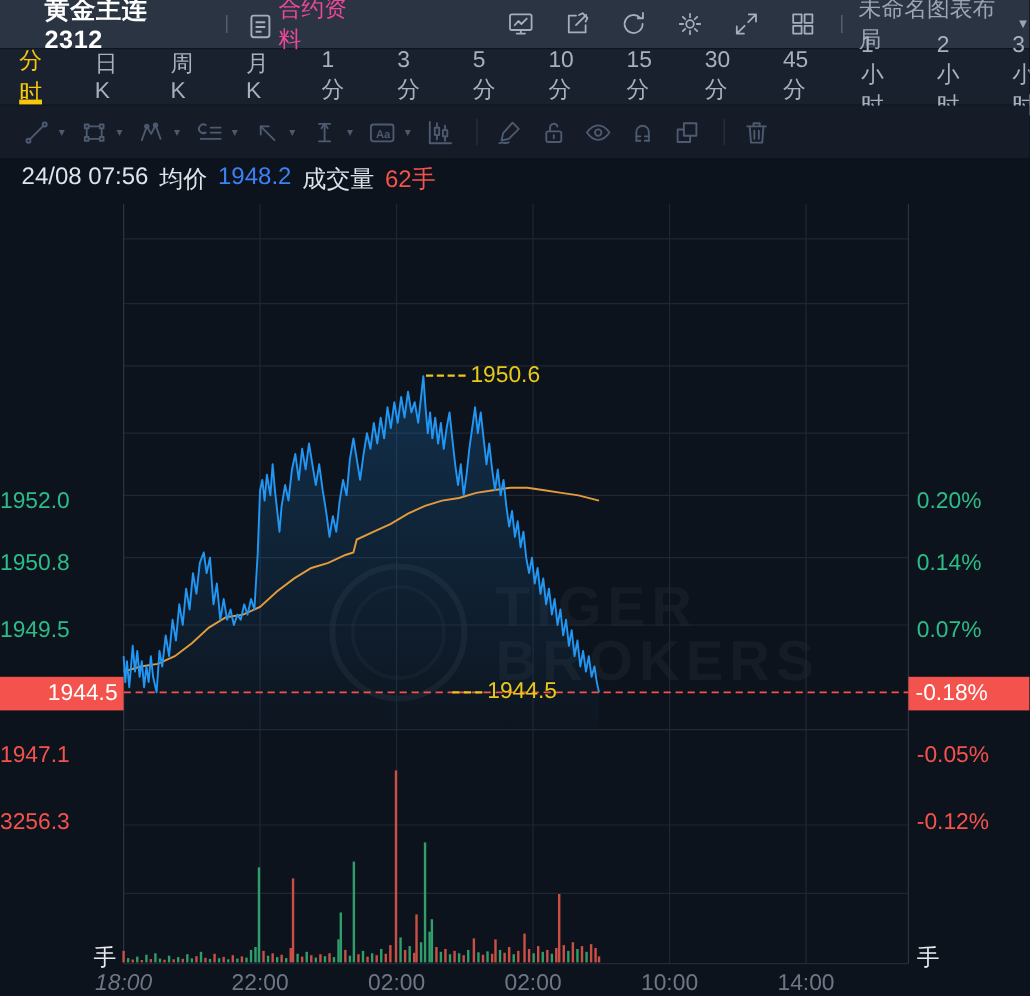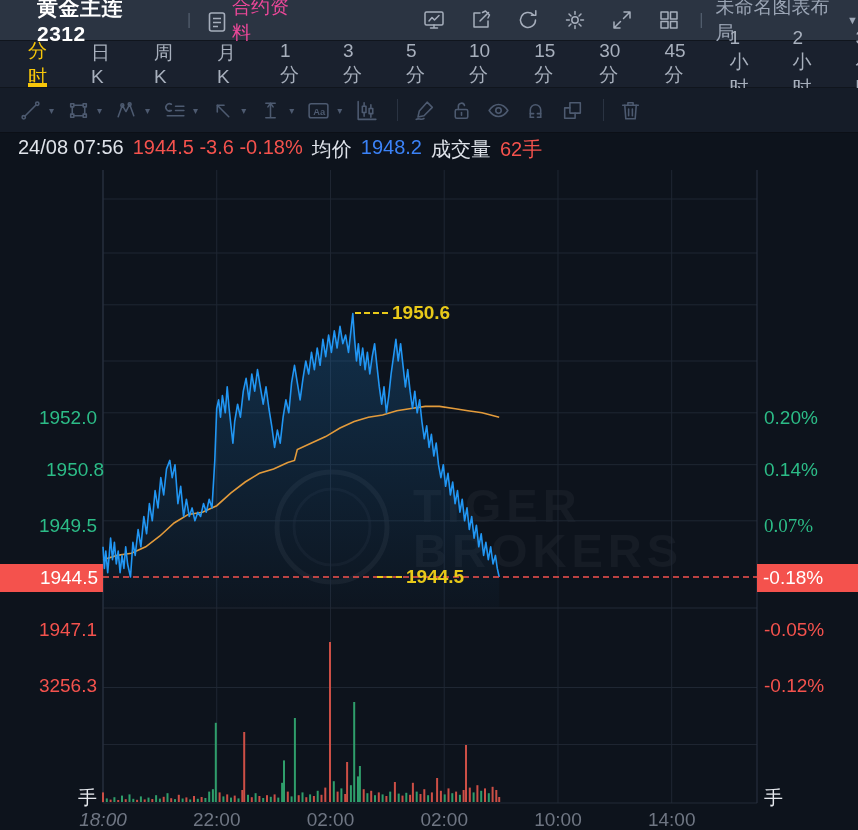--- a/index.html
+++ b/index.html
@@ -14,21 +14,21 @@
   .hdr-sep { color:#525d6d; font-size:16px; margin:0 14px; }
   #contract-info { display:flex; align-items:center; color:#ec4899; font-size:19px; gap:7px; cursor:pointer;}
   #header-icons { display:flex; align-items:center; gap:23px; margin-left:118px; }
   .hicon { width:24px; height:24px; color:#a6aebc; cursor:pointer; }
   .hicon svg { width:24px; height:24px; display:block; }
   #layout-name { color:#9aa4b4; font-size:19px; display:flex; align-items:center; gap:4px; cursor:pointer;}
   .caret-dn { font-size:11px; color:#9aa4b4; }
 
   
   #tabbar { position:absolute; top:41px; left:0; width:858px; height:47px;
-            background:#1a212e; display:flex; align-items:center; padding-left:28px; gap:44px;
+            background:#1a212e; display:flex; align-items:center; padding-left:16px; gap:44px;
             border-bottom:1px solid #10151d;}
   .tab { color:#a8b0bd; font-size:19px; height:46px; display:flex; align-items:center; cursor:pointer;
          border-bottom:4px solid transparent; padding-top:4px;}
   .tab.active { color:#f8c70a; border-bottom-color:#f8c70a; }
   .tab .caret-dn { margin-left:5px; }
 
   
   #drawbar { position:absolute; top:88px; left:0; width:858px; height:45px;
              background:#151c28; display:flex; align-items:center; padding-left:18px;
              border-bottom:1px solid #0b0f16;}
@@ -41,29 +41,29 @@
   #legend { position:absolute; top:136px; left:18px; font-size:20px; display:flex; gap:9px; white-space:nowrap;}
   .lg-white { color:#dfe3ea; } .lg-red { color:#f4524d; } .lg-orange { color:#3b82f6; }
 
   
   #chart { position:absolute; top:165px; left:0; width:858px; height:665px; }
   #plot-svg { position:absolute; top:0; left:0; }
   #watermark { position:absolute; top:300px; left:270px; display:flex; align-items:center; gap:18px;
                pointer-events:none;}
   #wm-text { color:rgba(235,240,250,0.045); font-size:47px; font-weight:bold; letter-spacing:5px; line-height:45px;}
   .axis-label { position:absolute; font-size:19px; height:22px; line-height:22px; }
-  .axis-left  { left:0; width:97px; text-align:right; }
+  .axis-left  { left:0; width:97px; }
   .axis-right { left:764px; text-align:center; }
   .ax-up { color:#2cbc87; } .ax-down { color:#f4524d; }
   .price-badge { position:absolute; top:399px; height:28px; background:#f4524d; color:#ffffff;
                  font-size:19px; line-height:28px; }
   #badge-left { left:0; width:103px; text-align:right; padding-right:5px; }
   #badge-right { left:757px; width:101px; text-align:left; padding-left:6px; }
   .x-label { position:absolute; top:644px; width:70px; text-align:center; color:#6f7683; font-size:19px; }
-  .anno { position:absolute; display:flex; align-items:center; color:#e8c919; font-size:19px;font-weight:bold; }
+  .anno { position:absolute; display:flex; align-items:center; color:#e8c919; font-size:19px; }
   .anno .dash { border-top:2px dashed #e8c919; height:0; margin-right:4px; }
   .unit-label { position:absolute; font-size:19px; color:#e6e9ee; }
 </style>
 </head>
 <body>
 
 <div id="app">
 
   <div id="header">
     <span id="symbol-title">黄金主连 2312</span>
@@ -243,21 +243,20 @@
         <svg viewBox="0 0 24 24" fill="none" stroke="currentColor" stroke-width="1.5" stroke-linecap="round" stroke-linejoin="round">
           <path d="M4.5 7h15M9.5 7V4.5h5V7"></path>
           <path d="M6.5 7l1 13h9l1-13"></path>
           <path d="M10.2 10.5v6.5M13.8 10.5v6.5"></path>
         </svg>
       </div>
     </div>
 
   <div id="legend">
     <span class="lg-white">24/08 07:56</span>
-    <span class="lg-red">1944.5 -3.6 -0.18%</span>
     <span class="lg-white">均价</span>
     <span class="lg-orange">1948.2</span>
     <span class="lg-white">成交量</span>
     <span class="lg-red">62手</span>
   </div>
 
   <div id="chart">
 
     <div id="watermark">
       <svg width="125" height="125" viewBox="0 0 125 125">
@@ -405,30 +404,30 @@
         <rect x="491.6" y="621.8" width="2" height="15.2" fill="#cc4f46"></rect>
         <rect x="495.3" y="625.0" width="2" height="12.0" fill="#cc4f46"></rect>
         <rect x="498.2" y="632.0" width="2" height="5.0" fill="#cc4f46"></rect>
         <polyline points="103.0,394.7 117.2,390.4 131.4,388.2 145.7,381.8 159.9,371.0 174.1,358.0 188.3,349.4 202.5,347.2 216.7,340.7 231.0,327.8 245.2,317.0 259.4,308.3 273.6,304.0 287.8,297.5 294.5,295.4 297.3,284.6 311.5,278.1 325.7,271.6 340.0,263.0 354.2,256.5 368.4,252.2 382.6,250.0 396.8,245.7 411.0,243.5 425.3,241.4 439.5,241.4 453.7,243.5 467.9,245.7 482.1,247.8 499.2,252.2" fill="none" stroke="#e39b3b" stroke-width="1.6"></polyline>
         <polyline points="103.0,381.8 104.4,403.4 105.8,386.1 107.7,407.7 109.2,390.4 110.6,373.1 112.5,394.7 114.4,377.4 116.3,399.0 118.2,386.1 120.1,407.7 122.0,390.4 123.9,403.4 125.7,381.8 127.6,399.0 130.5,412.0 132.9,377.4 135.2,390.4 138.1,364.5 140.9,381.8 143.8,351.5 146.6,368.8 149.4,338.6 152.3,355.8 155.1,325.6 158.0,342.9 160.8,312.6 163.7,329.9 166.5,304.0 169.8,295.4 172.2,312.6 175.0,299.7 177.9,338.6 180.7,321.3 183.6,351.5 186.4,334.2 189.3,351.5 192.1,342.9 194.9,355.8 197.8,347.2 200.6,351.5 203.5,338.6 206.3,347.2 209.2,334.2 212.0,342.9 214.8,295.4 216.7,243.5 218.6,234.9 220.5,252.2 222.4,230.6 225.3,247.8 227.2,221.9 229.1,243.5 231.0,260.8 232.9,278.1 234.7,256.5 237.6,239.2 240.4,252.2 243.3,226.2 246.1,213.3 249.0,234.9 251.8,209.0 254.7,226.2 257.5,204.6 260.3,221.9 263.2,239.2 266.0,221.9 268.9,243.5 271.7,260.8 274.6,282.4 277.4,265.1 280.2,278.1 283.1,252.2 285.9,234.9 288.8,247.8 291.6,217.6 294.5,200.3 297.3,217.6 300.1,234.9 303.0,213.3 305.8,196.0 308.7,209.0 311.5,187.4 314.4,204.6 317.2,183.0 320.1,200.3 322.9,174.4 325.7,191.7 328.6,170.1 331.4,187.4 334.3,165.8 337.1,183.0 340.0,161.4 342.8,178.7 345.6,170.1 348.5,187.4 350.9,165.8 352.8,148.5 354.6,174.4 356.5,196.0 358.4,178.7 360.3,200.3 362.7,183.0 365.1,204.6 367.4,187.4 369.8,209.0 372.2,191.7 374.6,178.7 376.9,200.3 379.3,221.9 381.7,239.2 384.0,221.9 386.4,247.8 388.8,230.6 391.1,209.0 393.5,191.7 395.9,174.4 398.2,196.0 400.6,178.7 403.0,200.3 405.4,221.9 407.7,204.6 410.1,226.2 412.5,243.5 414.8,226.2 417.2,247.8 419.6,234.9 421.9,256.5 424.3,273.8 426.7,260.8 429.1,282.4 431.4,269.4 433.8,291.0 436.2,278.1 438.5,299.7 440.9,312.6 443.3,299.7 445.6,321.3 448.0,308.3 450.4,329.9 452.7,317.0 455.1,338.6 457.5,325.6 459.9,347.2 462.2,334.2 464.6,355.8 467.0,342.9 469.3,364.5 471.7,351.5 474.1,373.1 476.4,360.2 478.8,381.8 481.2,368.8 483.6,390.4 485.9,377.4 488.3,394.7 490.7,381.8 493.0,399.0 495.4,390.4 497.3,403.4 499.2,412.0" fill="none" stroke="#2196f3" stroke-width="1.6" stroke-linejoin="round"></polyline>
         <line x1="103" y1="412" x2="757" y2="412" stroke="#f4524d" stroke-width="1.3" stroke-dasharray="6 4"></line>
       </svg>
 
     <div id="y-axis-left">
         <div class="axis-label axis-left ax-up" style="top: 242px;">1952.0</div>
-        <div class="axis-label axis-left ax-up" style="top: 293.84px; padding-left: 46px;">1950.8</div>
+        <div class="axis-label axis-left ax-up" style="top: 293.84px;">1950.8</div>
         <div class="axis-label axis-left ax-up" style="top: 350px;">1949.5</div>
         <div class="axis-label axis-left ax-up" style="top: 401.84px;">1948.3</div>
         <div class="axis-label axis-left ax-down" style="top: 453.68px;">1947.1</div>
         <div class="axis-label axis-left ax-down" style="top: 509.84px;">3256.3</div>
       </div>
     <div id="y-axis-right">
         <div class="axis-label axis-right ax-up" style="top: 242px;">0.20%</div>
         <div class="axis-label axis-right ax-up" style="top: 293.84px;">0.14%</div>
-        <div class="axis-label axis-right ax-up" style="top: 350px; font-family: Liberation Serif, serif;">0.07%</div>
+        <div class="axis-label axis-right ax-up" style="top: 350px;">0.07%</div>
         <div class="axis-label axis-right ax-up" style="top: 401.84px;">0.01%</div>
         <div class="axis-label axis-right ax-down" style="top: 453.68px;">-0.05%</div>
         <div class="axis-label axis-right ax-down" style="top: 509.84px;">-0.12%</div>
       </div>
 
     <div id="badge-left" class="price-badge">1944.5</div>
     <div id="badge-right" class="price-badge">-0.18%</div>
 
     <div class="anno" style="top:137px; left:355px;">
       <span class="dash" style="width:33px"></span>

